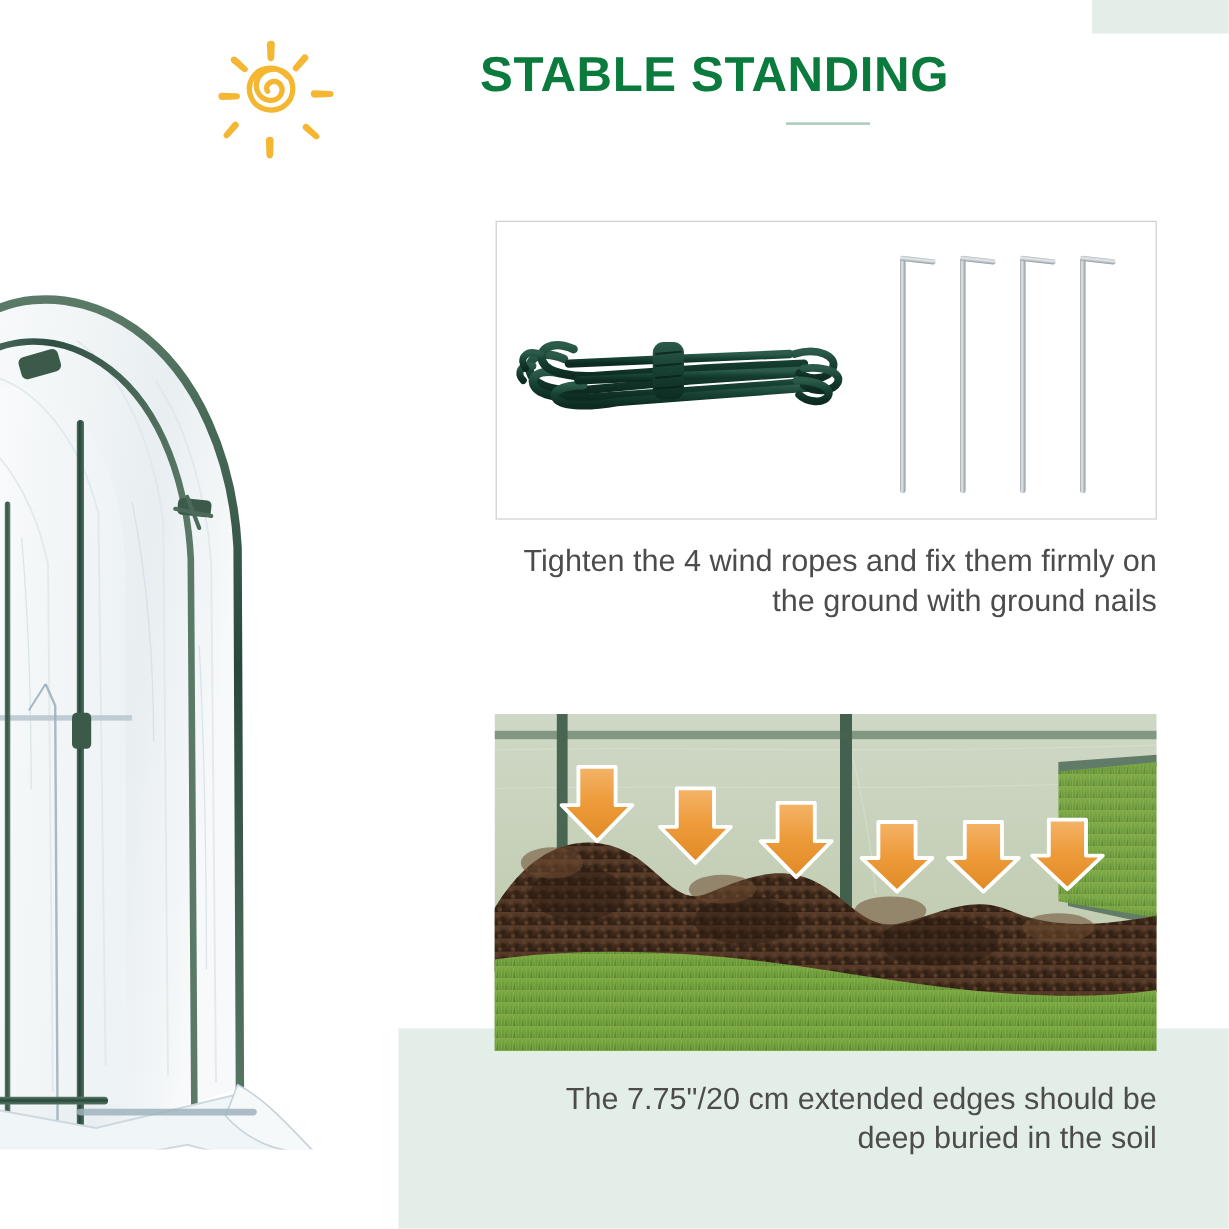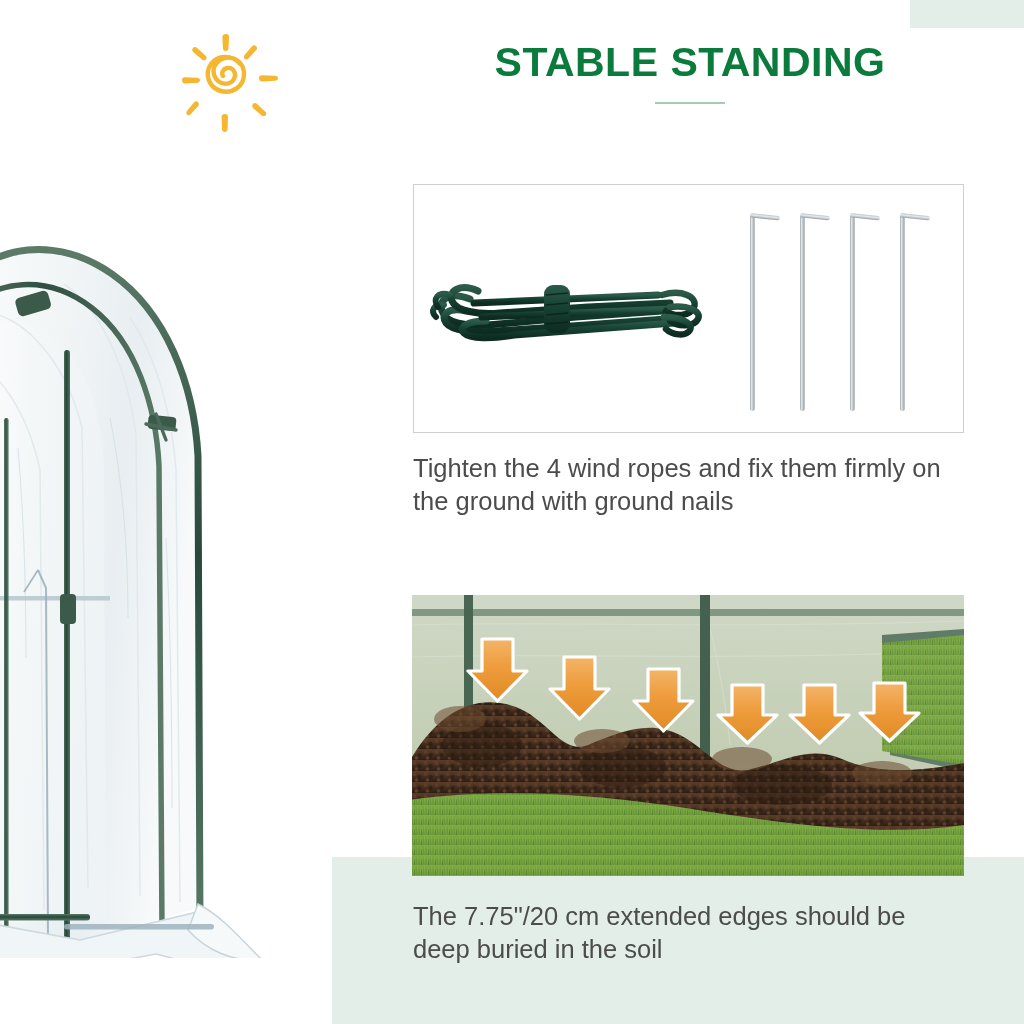--- a/index.html
+++ b/index.html
@@ -16,21 +16,21 @@
   }
 
   
   .mint-block { position:absolute; background:#e2eee7; }
   #mint-top-right { left:910px; top:0; width:114px; height:28px; }
   #mint-bottom-right { left:332px; top:857px; width:692px; height:167px; }
 
   
   #title-area {
     position:absolute; left:400px; top:34px; width:580px; height:80px;
-    text-align:center;
+    text-align:left;
   }
   #page-title {
     font-size:41px; font-weight:bold; letter-spacing:0.5px;
     color:#0b7a3d; line-height:56px; white-space:nowrap;
   }
   #title-divider {
     width:70px; height:2px; background:#a8c9b6;
     margin:12px auto 0;
   }
 
@@ -45,21 +45,21 @@
   
   #accessories-panel {
     position:absolute; left:413px; top:184px; width:551px; height:249px;
     border:1px solid #cfcfcf; background:#ffffff;
   }
   #rope-wrap { position:absolute; left:12px; top:70px; width:300px; height:110px; }
   #nails-wrap { position:absolute; left:330px; top:14px; width:205px; height:220px; }
 
   
   .caption {
-    position:absolute; text-align:left;
+    position:absolute; text-align:right;
     color:#4c4c4c; font-size:25.5px; line-height:33px;
     font-weight:400;
   }
   #caption-ropes { left:413px; top:452px; width:551px; }
   #caption-soil  { left:413px; top:900px; width:551px; }
 
   
   #soil-photo {
     position:absolute; left:412px; top:595px; width:552px; height:281px;
     overflow:hidden;

